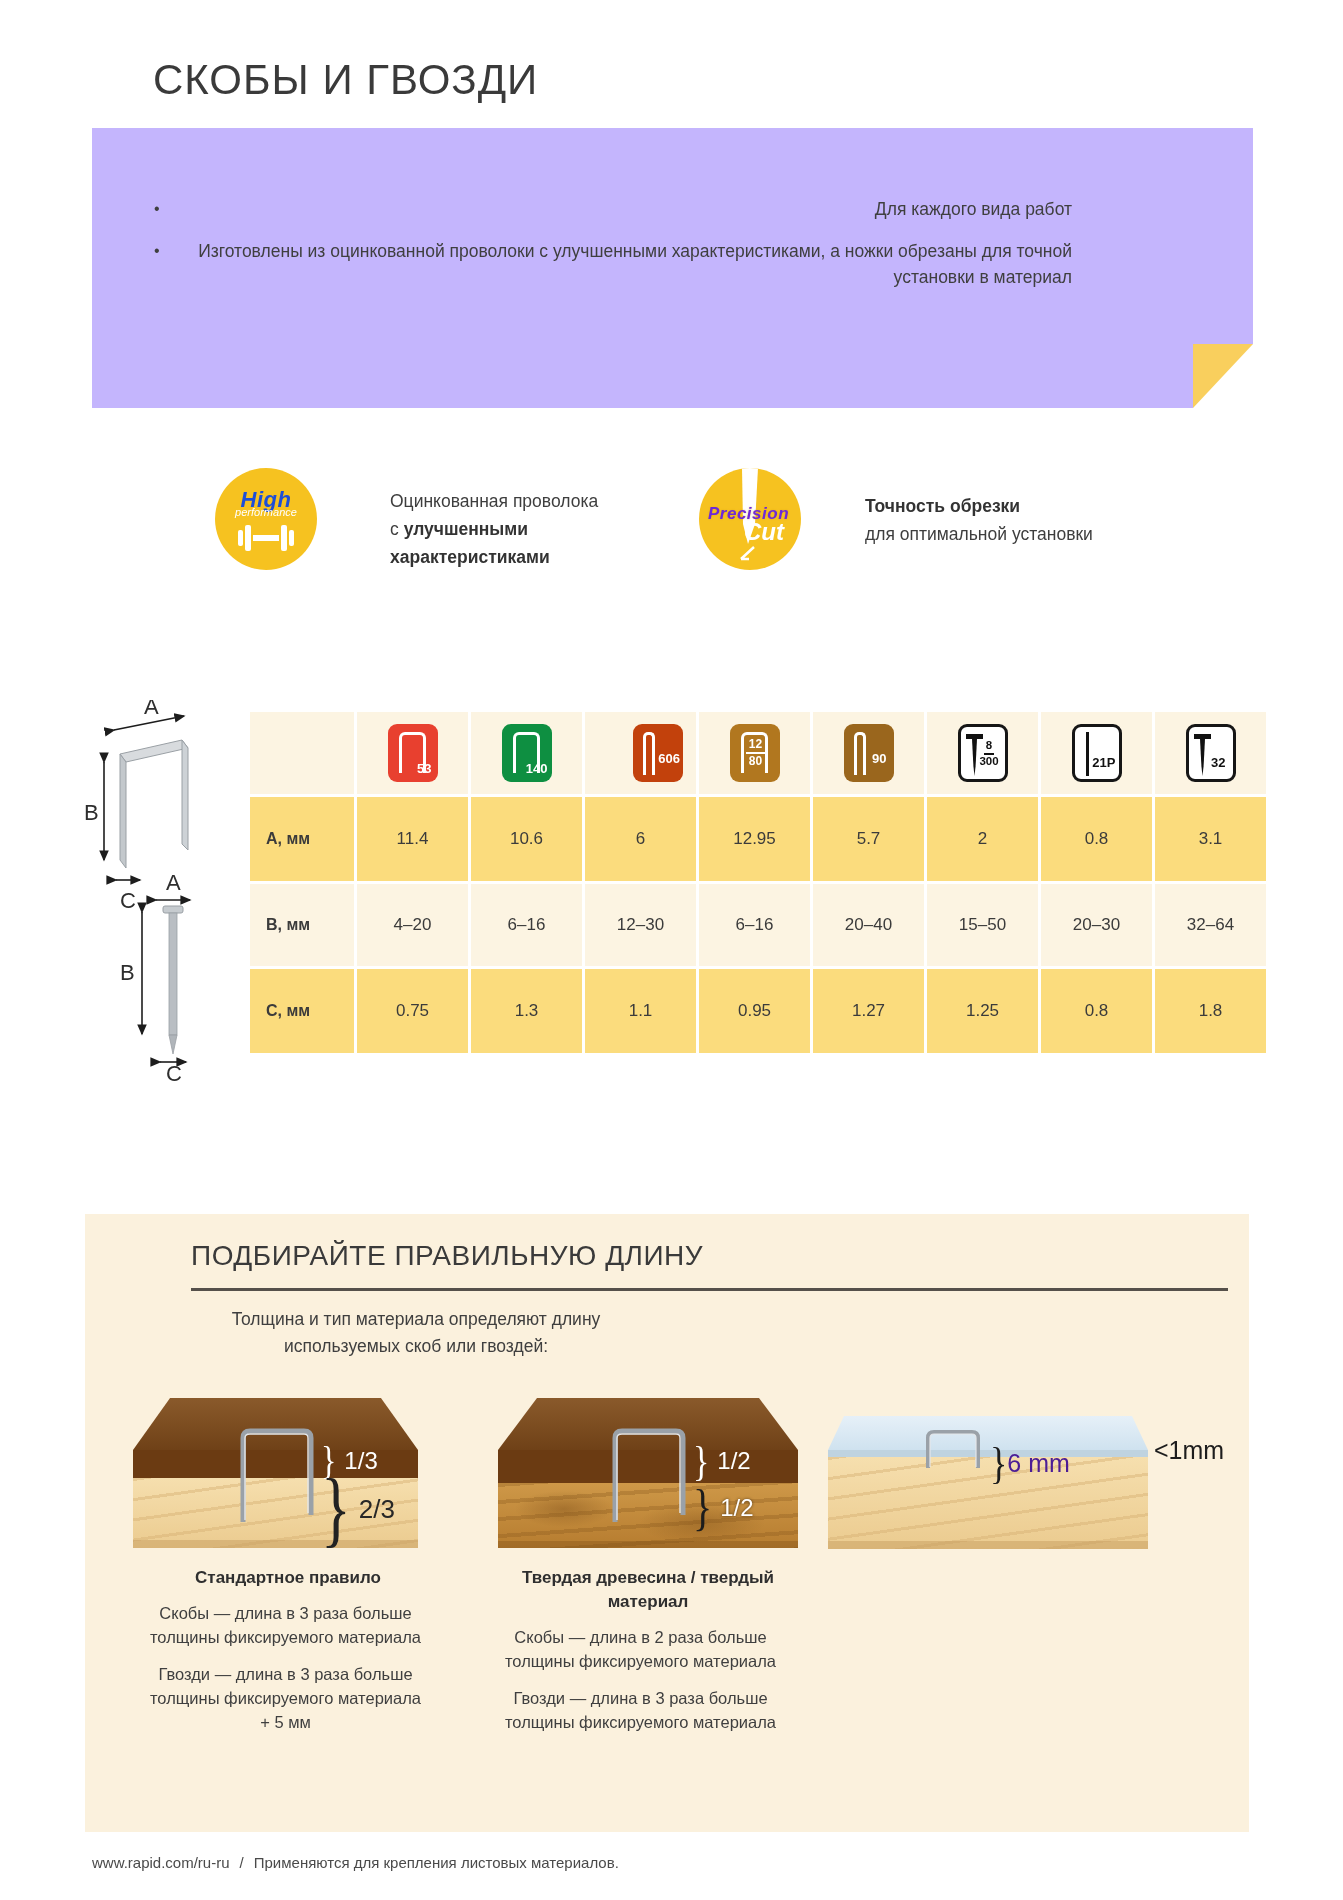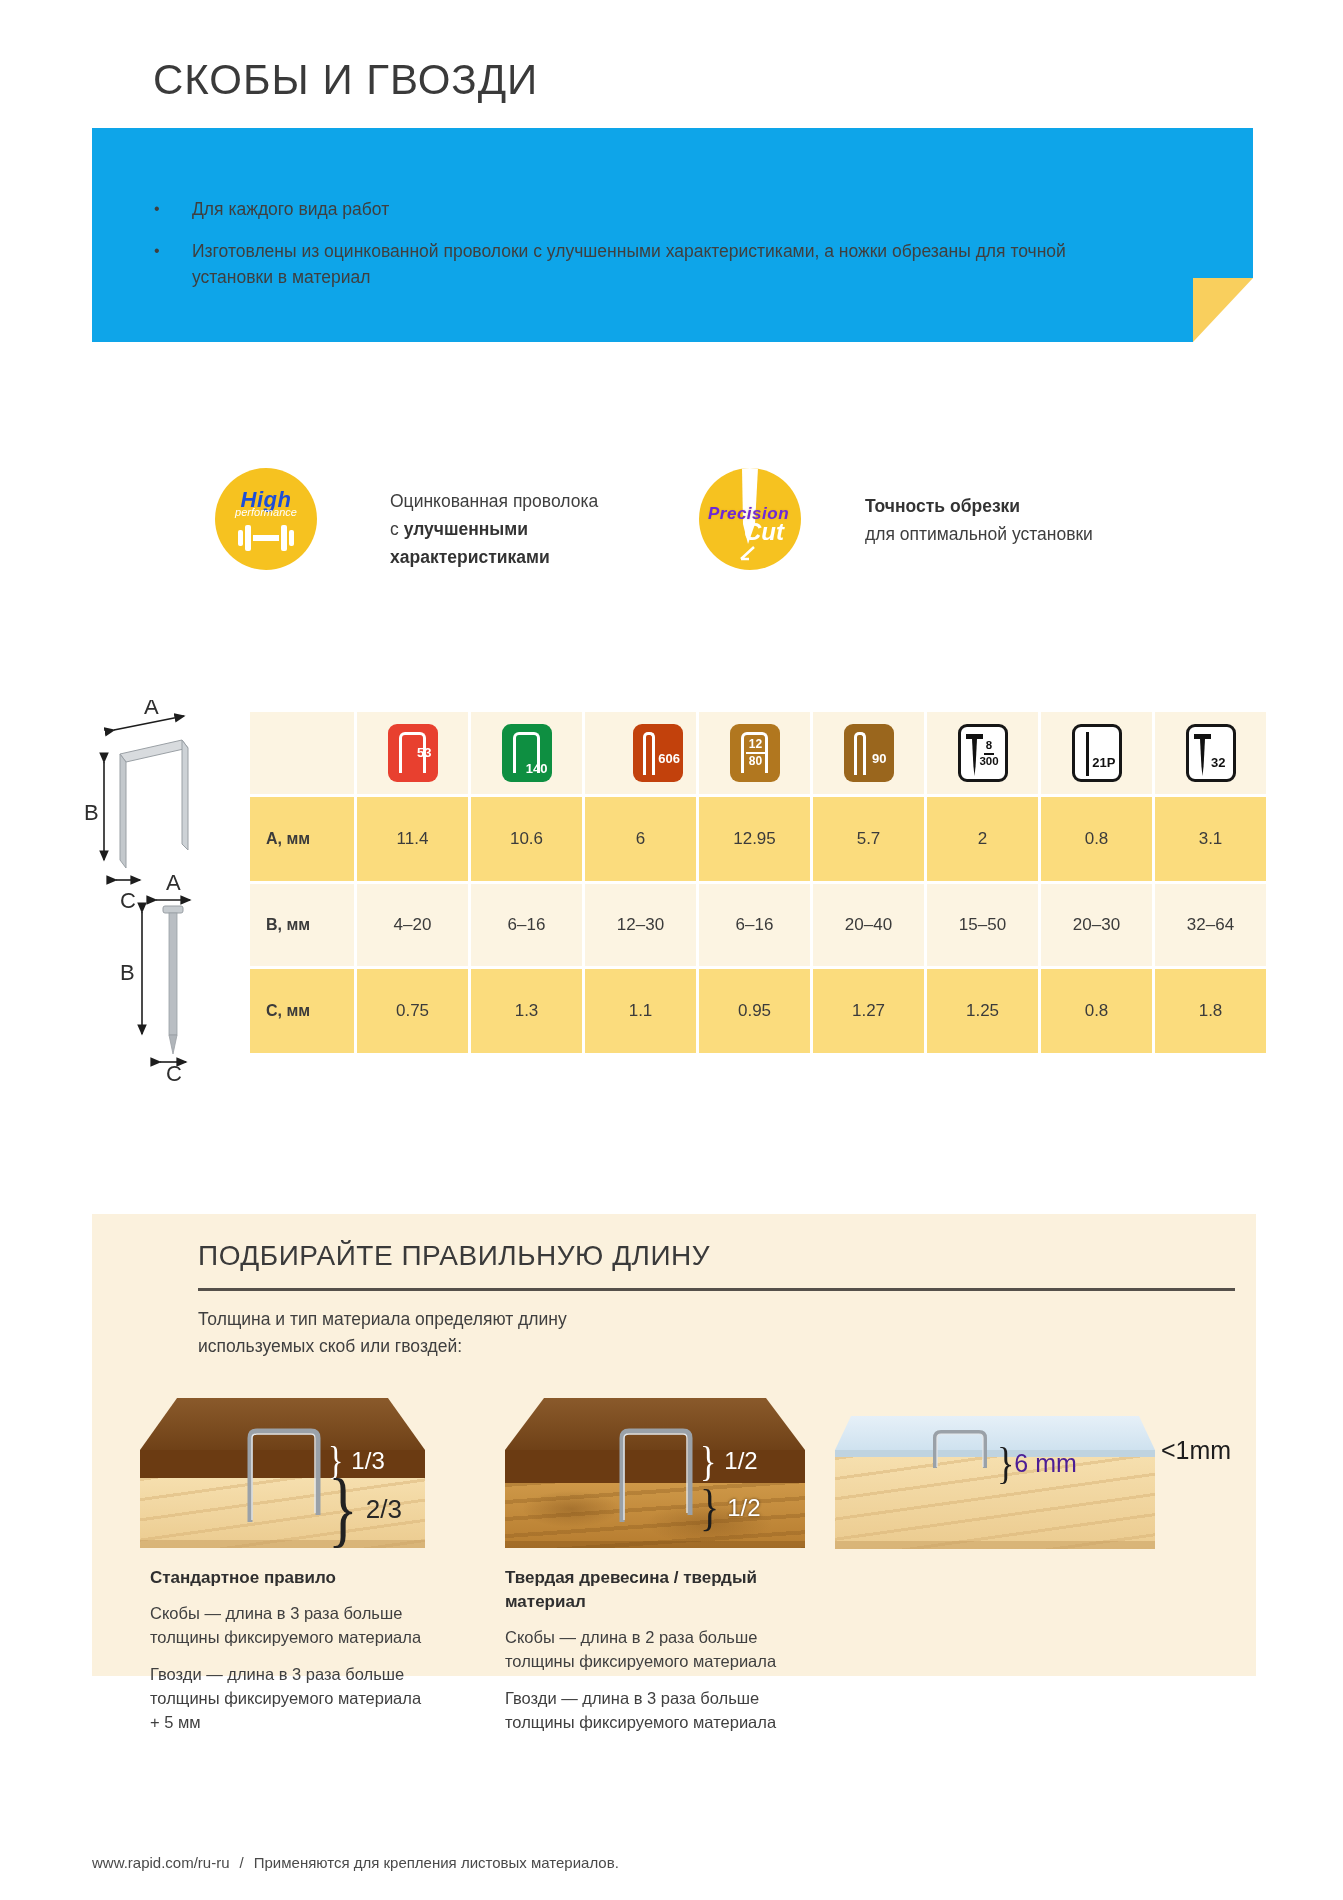--- a/index.html
+++ b/index.html
@@ -5,21 +5,21 @@
   * { margin:0; padding:0; box-sizing:border-box; }
   html,body { background:#ffffff; }
   .page { position:relative; width:1343px; height:1900px; background:#fff;
           font-family:"Liberation Sans", sans-serif; color:#3c3c3c; overflow:hidden; }
 
   
   .page-title { position:absolute; left:153px; top:56px; font-size:42px; font-weight:300;
                 color:#3a3a3a; letter-spacing:1px; }
 
   
-  .note-box { position:absolute; left:92px; top:128px; width:1161px; height:214px; background:#0ea5e9; }
+  .note-box { position:absolute; left:92px; top:128px; width:1161px; height:280px; background:#c4b5fd;text-align:right; }
   .note-box ul { position:absolute; left:60px; top:68px; list-style:none; width:920px; }
   .note-box li { position:relative; padding-left:40px; margin-bottom:16px;
                  font-size:17.5px; line-height:26px; color:#3f3f3f; }
   .note-box li::before { content:"•"; position:absolute; left:2px; top:0; font-size:16px; color:#3f3f3f; }
   .corner-white { position:absolute; right:0; bottom:0; width:60px; height:64px; background:#fff; }
   .corner-fold { position:absolute; right:0; bottom:0; width:0; height:0;
                  border-top:64px solid #F9CF5D; border-right:60px solid transparent; }
 
   
   .badge-circle { position:absolute; width:102px; height:102px; border-radius:50%;
@@ -58,39 +58,39 @@
 
   
   .sbadge { position:relative; width:50px; height:58px; border-radius:9px; }
   .c-53 { background:#E8402F; } .c-140 { background:#0E8F41; } .c-606 { background:#c2410c;margin-left:35px; }
   .c-1280 { background:#B1771F; } .c-90 { background:#9A661D; }
   .glyph-wide { position:absolute; left:11px; top:8px; width:27px; height:41px;
                 border:3px solid #fff; border-bottom:none; border-radius:6px 6px 0 0; }
   .glyph-narrow { position:absolute; left:10px; top:8px; width:12px; height:43px;
                   border:3px solid #fff; border-bottom:none; border-radius:5px 5px 0 0; }
   .sbadge .num { position:absolute; color:#fff; font-weight:bold; font-size:13px; }
-  .n-53 { right:6px; bottom:22px; } .n-140 { right:4px; bottom:6px; font-size:12.5px; }
+  .n-53 { right:6px; bottom:6px; } .n-140 { right:4px; bottom:6px; font-size:12.5px; }
   .n-606 { right:3px; bottom:16px; font-size:12.5px; } .n-90 { right:7px; bottom:16px; }
   .fracw { position:absolute; left:12px; right:10px; top:13px; text-align:center;
            color:#fff; font-weight:bold; font-size:12px; line-height:14px; }
   .fracw .ftop { display:inline-block; border-bottom:2px solid #fff; padding:0 3px 1px; }
   .fracw .fbot { display:block; }
   .nbadge { position:relative; width:50px; height:58px; background:#fff;
             border:3px solid #161616; border-radius:9px; }
   .fracb { position:absolute; right:2px; top:12px; width:27px; text-align:center;
            color:#111; font-weight:bold; font-size:11.5px; line-height:13px; }
   .fracb .ftop { display:inline-block; border-bottom:2px solid #111; padding:0 2px 1px; }
   .fracb .fbot { display:block; }
   .pinline { position:absolute; left:11px; top:5px; width:3px; height:44px; background:#111; }
   .nbadge .num { position:absolute; color:#111; font-weight:bold; font-size:13px; }
   .n-21p { right:3px; bottom:9px; } .n-32 { right:7px; bottom:9px; font-size:14px; }
   .tnail { position:absolute; left:4px; top:5px; }
 
   
-  .guide { position:absolute; left:92px; top:1214px; width:1164px; height:462px; background:#FBF1DD; }
+  .guide { position:absolute; left:85px; top:1214px; width:1164px; height:618px; background:#FBF1DD;text-align:center; }
   .guide-heading { position:absolute; left:106px; top:26px; font-size:28px; font-weight:300;
                    color:#3a3a3a; letter-spacing:0.5px; }
   .guide-rule { position:absolute; left:106px; top:74px; width:1037px; height:3px; background:#55504a; }
   .guide-intro { position:absolute; left:106px; top:92px; width:450px; font-size:17.5px;
                  line-height:27px; color:#3f3f3f; }
 
   .block { position:absolute; }
   .blk-1 { left:48px; top:184px; width:285px; height:150px; }
   .blk-2 { left:413px; top:184px; width:300px; height:150px; }
   .blk-3 { left:743px; top:202px; width:320px; height:133px; }

